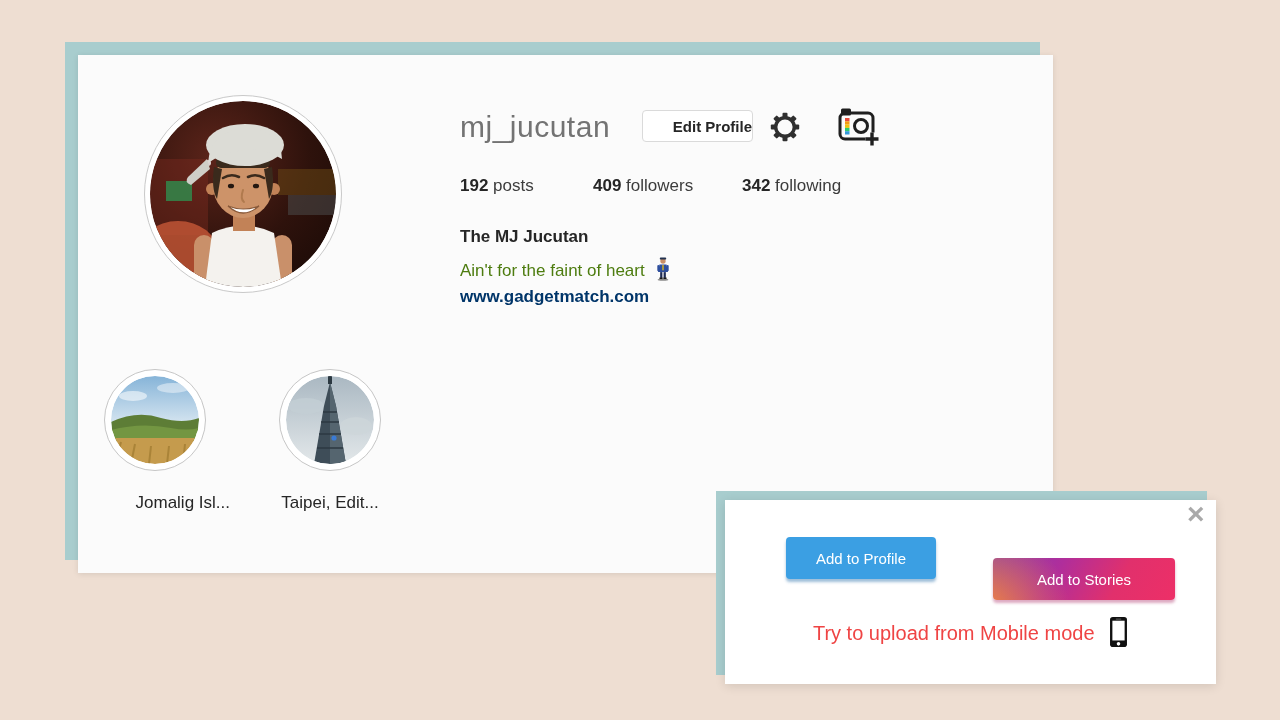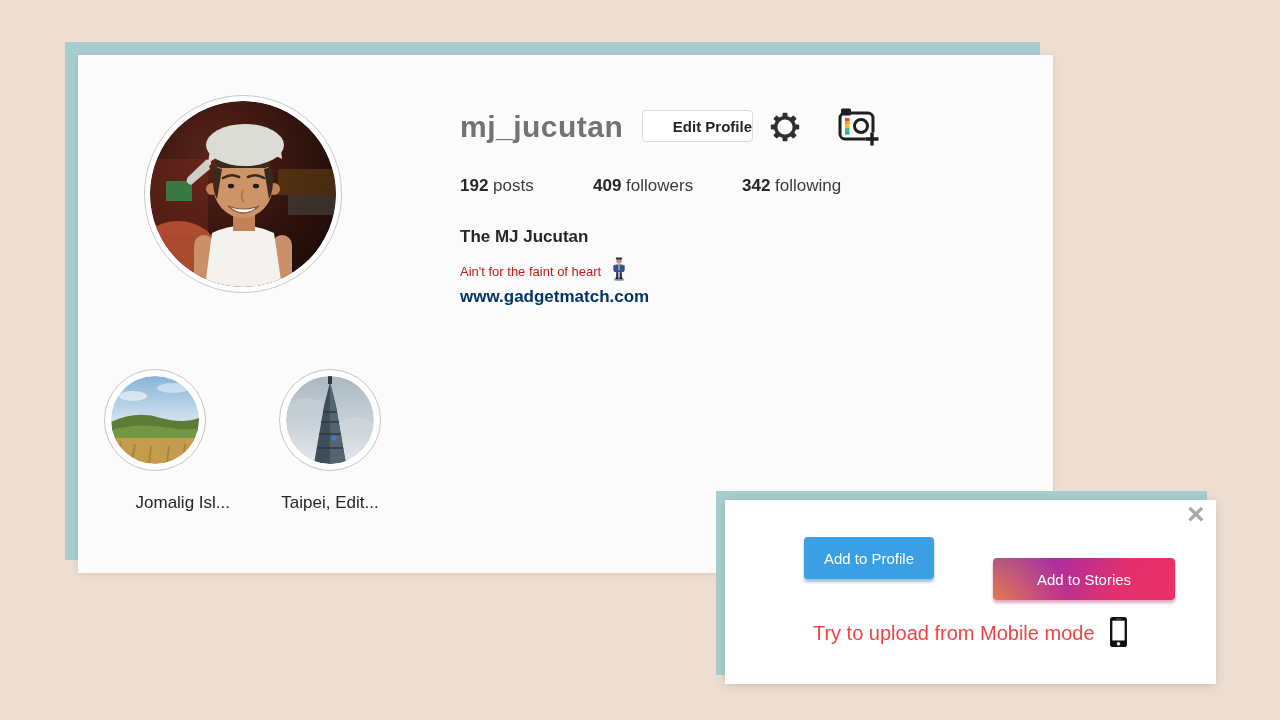--- a/index.html
+++ b/index.html
@@ -9,40 +9,40 @@
   
   .profile-wrap { position:absolute; left:65px; top:42px; width:990px; height:533px; }
   .teal-shadow { position:absolute; left:0; top:0; width:975px; height:518px; background:#a8cdce; }
   .card { position:absolute; left:13px; top:13px; width:975px; height:518px;
           background:#fbfbfb; box-shadow:0 1px 6px rgba(0,0,0,.10); }
 
   .avatar { position:absolute; left:66px; top:40px; width:198px; height:198px;
             border-radius:50%; border:1px solid #c9c9c9; background:#fff; padding:5px; cursor:pointer; }
   .avatar svg { border-radius:50%; display:block; }
 
-  .username { position:absolute; left:382px; top:55px; font-size:30px; font-weight:700;
+  .username { position:absolute; left:382px; top:55px; font-size:30px; font-weight:400;
               color:#737373; letter-spacing:.5px; }
 
   .edit-btn { position:absolute; left:564px; top:55px; width:111px; height:32px;
               background:#fff; border:1px solid #dadada; border-radius:4px;
               font-family:inherit; font-size:15px; font-weight:600; color:#262626; cursor:pointer;text-align:right; }
 
   .gear-btn   { position:absolute; left:692px; top:57px; width:30px; height:30px; cursor:pointer; }
   .camera-btn { position:absolute; left:760px; top:52px; width:42px; height:40px; cursor:pointer; }
 
   .tooltip { position:absolute; left:708px; top:18px; height:30px; line-height:18px;
              background:#2b2b2b; color:#fff; font-size:15.5px; font-weight:600;
              padding:6px 13px; border-radius:6px; white-space:nowrap; z-index:3; }
 
   .stat { position:absolute; top:121px; font-size:17px; color:#3c3c3c; }
   .stat .num { font-weight:700; color:#262626; }
   .stat-posts { left:382px; } .stat-followers { left:515px; } .stat-following { left:664px; }
 
   .bio-name    { position:absolute; left:382px; top:172px; font-size:17px; font-weight:700; color:#262626; }
-  .bio-tagline { position:absolute; left:382px; top:202px; font-size:13px; color:#b91c1c; }
+  .bio-tagline { position:absolute; left:382px; top:202px; font-size:17px; color:#4d7c0f; }
   .bio-tagline svg { vertical-align:-5px; margin-left:6px; }
   .bio-link    { position:absolute; left:382px; top:232px; font-size:17px; font-weight:700;
                  color:#003569; text-decoration:none; cursor:pointer; }
 
   .hl-ring { position:absolute; top:314px; width:102px; height:102px; border-radius:50%;
              border:1px solid #c6c6c6; background:#fff; display:flex; align-items:center;
              justify-content:center; cursor:pointer; }
   .hl-1 { left:26px; } .hl-2 { left:201px; }
   .hl-ring svg { border-radius:50%; display:block; }
   .hl-label { position:absolute; top:438px; width:150px; text-align:center;
@@ -53,21 +53,21 @@
   .modal-wrap { position:absolute; left:716px; top:491px; width:502px; height:195px; z-index:10; }
   .teal-shadow-sm { position:absolute; left:0; top:0; width:491px; height:184px; background:#a8cdce; }
   .modal-card { position:absolute; left:9px; top:9px; width:491px; height:184px;
                 background:#ffffff; box-shadow:0 2px 10px rgba(0,0,0,.12); }
 
   .modal-close { position:absolute; left:462px; top:-1px; font-size:30px; font-weight:700;
                  color:#a9a9a9; cursor:pointer; line-height:30px; }
 
   .btn { position:absolute; top:37px; height:42px; border:none; border-radius:4px;
          color:#fff; font-family:inherit; font-size:15px; cursor:pointer; }
-  .btn-blue { left:79px; width:130px; background:#3b9fe3;
+  .btn-blue { left:61px; width:150px; background:#3b9fe3;
               box-shadow:0 3px 3px rgba(40,110,170,.45); }
   .btn-gradient { left:268px; width:182px;
       background:
         radial-gradient(circle at -8% 135%, #fd8d32 0%, rgba(253,141,50,0) 45%),
         linear-gradient(120deg, #833ab4 0%, #b02e9b 35%, #e1306c 68%, #ed2f67 100%);
       box-shadow:0 3px 3px rgba(170,40,100,.40);margin-top:21px; }
 
   .mobile-row { position:absolute; left:0; top:116px; width:100%; text-align:center;
                 font-size:20px; color:#ef4444; cursor:pointer; }
   .mobile-row svg { vertical-align:-8px; margin-left:9px; }

